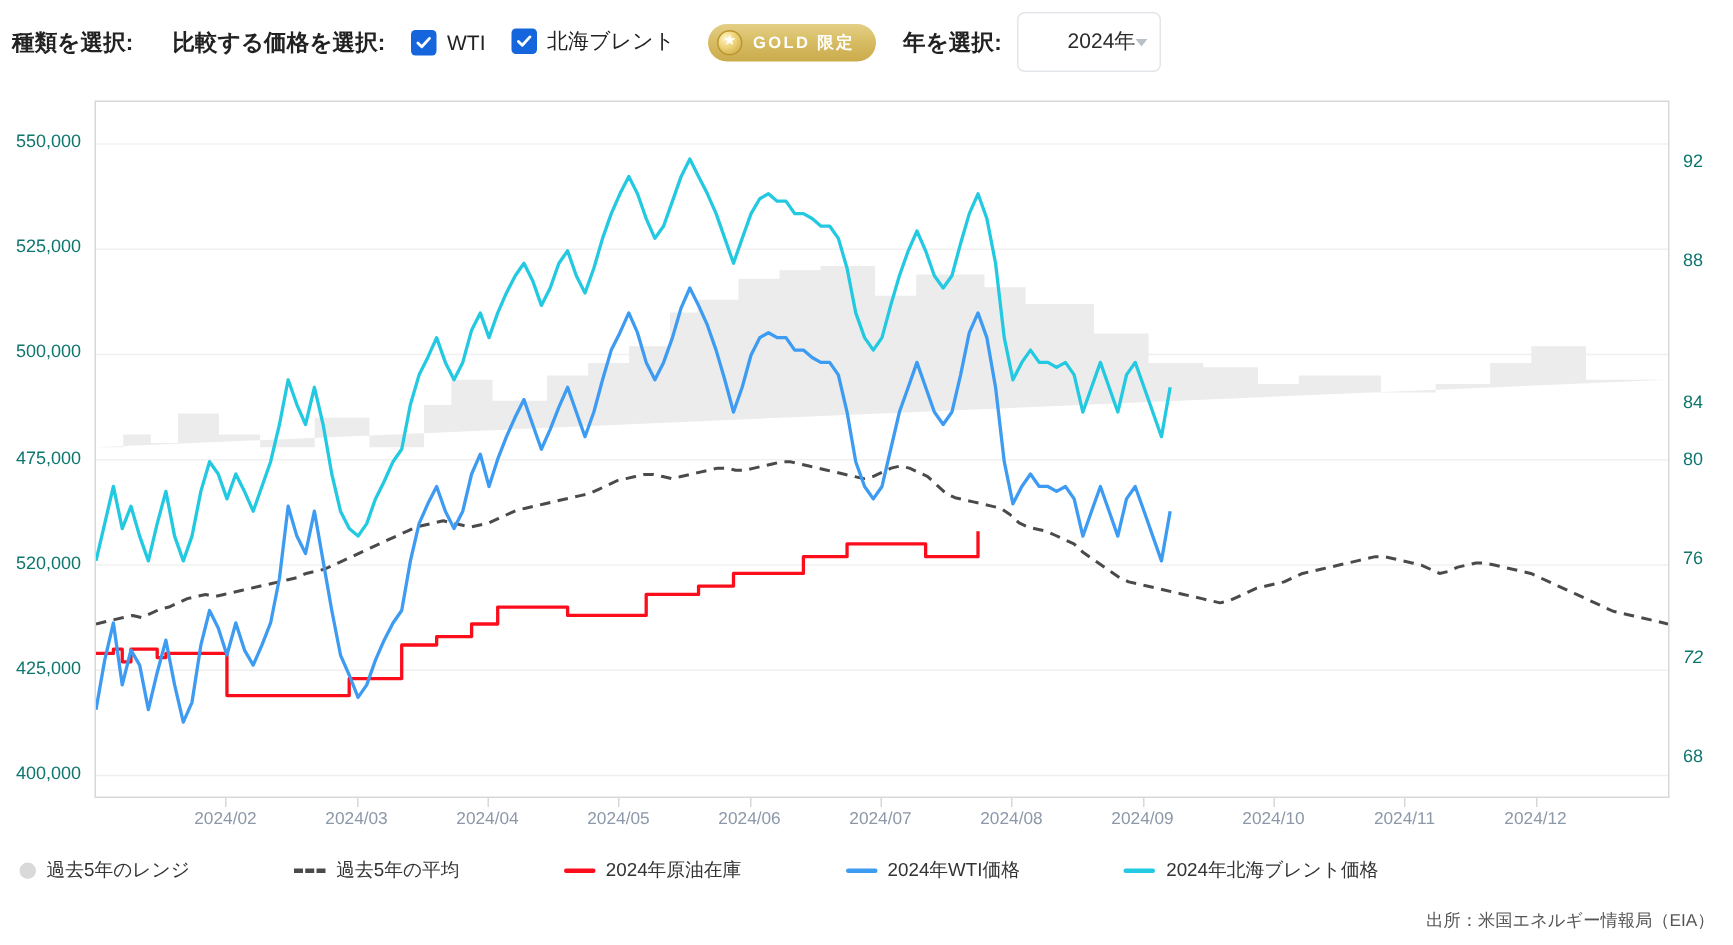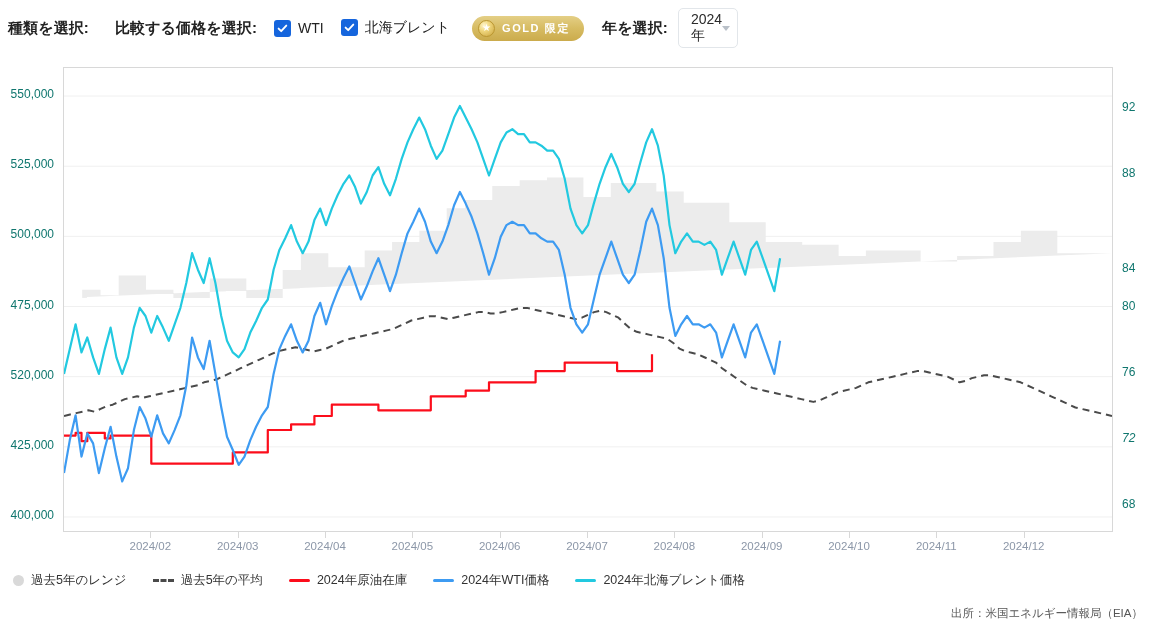--- a/index.html
+++ b/index.html
@@ -65,21 +65,21 @@
     background:radial-gradient(circle at 34% 30%,#fff6d0 0%,#f0d77e 38%,#c9a33c 100%);
     border:1px solid #bb9731;
     display:flex;align-items:center;justify-content:center;
     font-size:10px;color:#fff;line-height:1;
     box-sizing:border-box;
   }
   .gold-txt{
     font-size:11px;font-weight:bold;color:#fff;
     letter-spacing:1.6px;margin-left:7px;white-space:nowrap;
   }
-  .year-box{width:60px;}
+  .year-box{width:96px;text-align:right;}
 
   
   .chart-wrap{position:absolute;left:0;top:56px;width:1155px;height:520px;}
   .plot-frame{
     position:absolute;left:63px;top:11px;
     width:1050px;height:465px;
     border:1px solid #d8d8d8;
     box-sizing:border-box;
     background:#fff;
   }
@@ -92,21 +92,21 @@
   .ytick.left{right:1101px;text-align:right;}
   .ytick.right{left:1122px;text-align:left;}
   .xtick{
     position:absolute;font-size:11.5px;color:#8c97a8;
     white-space:nowrap;transform:translateX(-50%);
   }
 
   
   .legend{
     position:absolute;left:0;top:572px;width:932px;
-    display:flex;align-items:center;justify-content:flex-start;
+    display:flex;align-items:center;justify-content:space-between;
   }
   .lg-item{display:flex;align-items:center;margin:0 13px;}
   .lg-label{font-size:12.5px;color:#333;margin-left:7px;white-space:nowrap;}
   .sw-dot{width:11px;height:11px;border-radius:50%;background:#d9d9d9;}
   .sw-line{width:21px;height:3px;border-radius:2px;}
   .sw-dash{width:21px;height:0;border-top:3px dashed #4a4a4a;}
 
   .source{
     position:absolute;right:12px;top:606px;
     font-size:11.5px;color:#555;white-space:nowrap;

